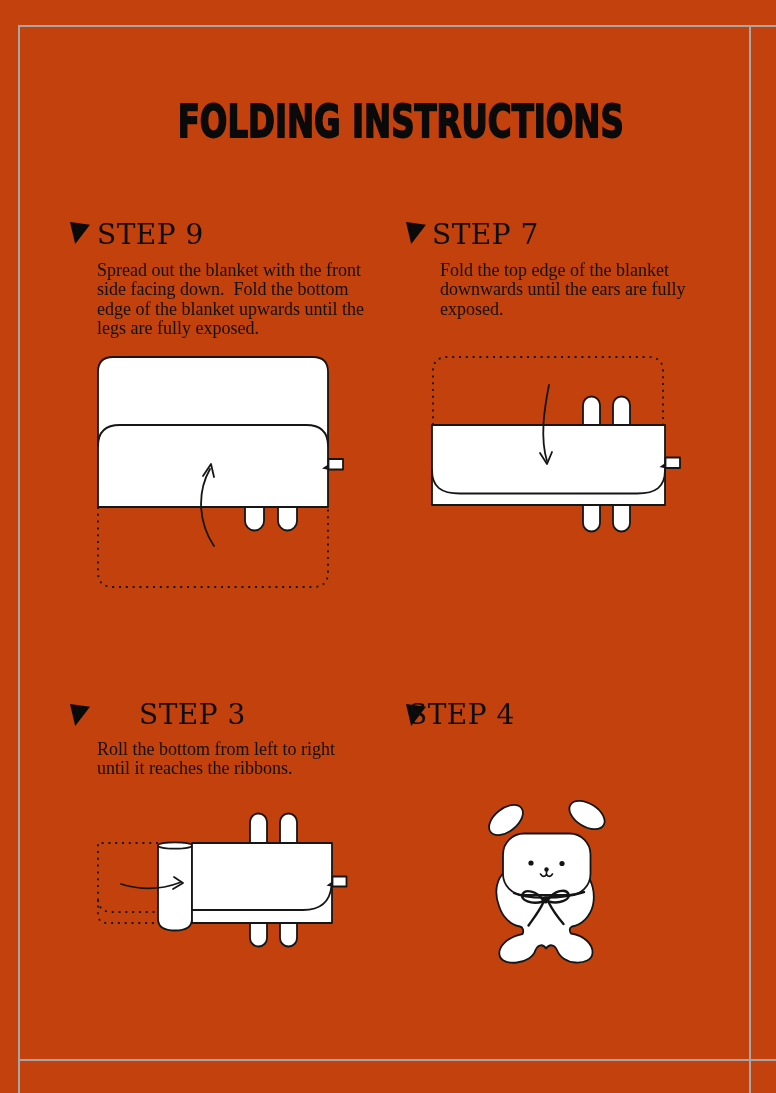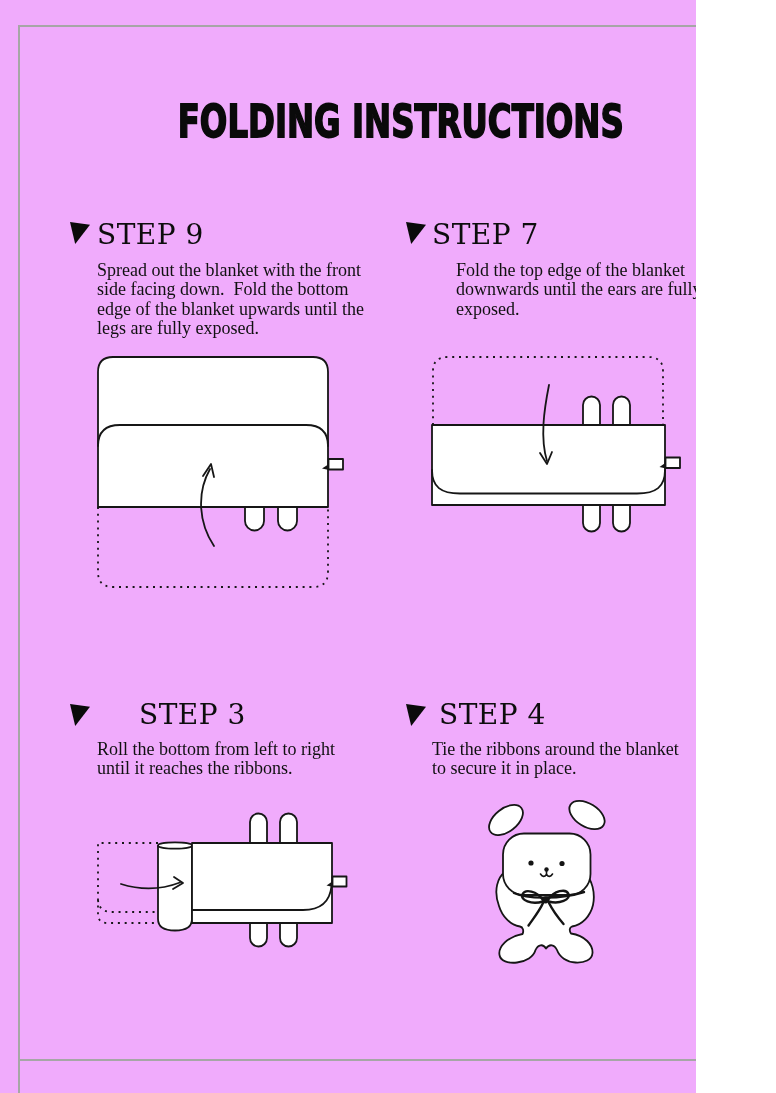--- a/index.html
+++ b/index.html
@@ -1,17 +1,17 @@
 <!DOCTYPE html>
 <html><head>
 <meta charset="utf-8">
 <style>
   html,body{margin:0;padding:0;background:#ffffff;}
   .canvas{
-    position:relative;width:696px;height:1093px;background:#f0abfc;
+    position:relative;width:776px;height:1093px;background:#c2410c;
     overflow:hidden;font-family:"Liberation Serif", serif;color:#0d0d0d;
   }
   .guide{position:absolute;background:#a6a6a6;}
   .guide.h{height:1.5px;}
   .guide.v{width:1.5px;}
 
   .doc-title{
     position:absolute;left:19px;top:99px;width:731px;padding-left:32px;
     box-sizing:border-box;text-align:center;line-height:46px;height:46px;
     font-family:"DejaVu Sans", sans-serif;font-weight:bold;font-size:45px;
@@ -58,33 +58,31 @@
 
   <div class="step-marker" style="left:70px;top:222px;"></div>
   <div class="step-label" style="left:97px;top:220px;">STEP 9</div>
   <div class="step-text" style="left:97px;top:261px;">Spread out the blanket with the front
 side facing down.  Fold the bottom
 edge of the blanket upwards until the
 legs are fully exposed.</div>
 
   <div class="step-marker" style="left:406px;top:222px;"></div>
   <div class="step-label" style="left:432px;top:220px;">STEP 7</div>
-  <div class="step-text" style="left:456px;top:261px;">Fold the top edge of the blanket
+  <div class="step-text" style="left:440px;top:261px;">Fold the top edge of the blanket
 downwards until the ears are fully
 exposed.</div>
 
   <div class="step-marker" style="left:70px;top:704px;"></div>
   <div class="step-label" style="left:97px;top:700px;margin-left:42px;">STEP 3</div>
   <div class="step-text" style="left:97px;top:740px;">Roll the bottom from left to right
 until it reaches the ribbons.</div>
 
   <div class="step-marker" style="left:406px;top:704px;"></div>
-  <div class="step-label" style="left:439px;top:700px;">STEP 4</div>
-  <div class="step-text" style="left:432px;top:740px;">Tie the ribbons around the blanket
-to secure it in place.</div>
+  <div class="step-label" style="left:408px;top:700px;">STEP 4</div>
 
   <svg style="left:85px;top:350px;" width="270" height="250" viewBox="85 350 270 250">
     <path class="dotted" d="M 98 507 L 98 572 Q 98 587 113 587 L 313 587 Q 328 587 328 572 L 328 507"></path>
     <path class="inkfill" d="M 245 505 L 245 521 A 9.5 9.5 0 0 0 264 521 L 264 505 Z"></path>
     <path class="inkfill" d="M 278 505 L 278 521 A 9.5 9.5 0 0 0 297 521 L 297 505 Z"></path>
     <path class="inkfill" d="M 98 507 L 98 372 Q 98 357 113 357 L 313 357 Q 328 357 328 372 L 328 507 Z"></path>
     <path class="ink" d="M 98 446 Q 98 425 120 425 L 306 425 Q 328 425 328 446"></path>
     <rect class="inkfill" x="328.5" y="459" width="14.5" height="10.5" stroke-width="1.6"></rect>
     <path class="solidblk" d="M 329 470 L 322 468.5 L 329 464 Z"></path>
     <path class="ink" d="M 214 546 C 198 522 197 492 210 469"></path>

